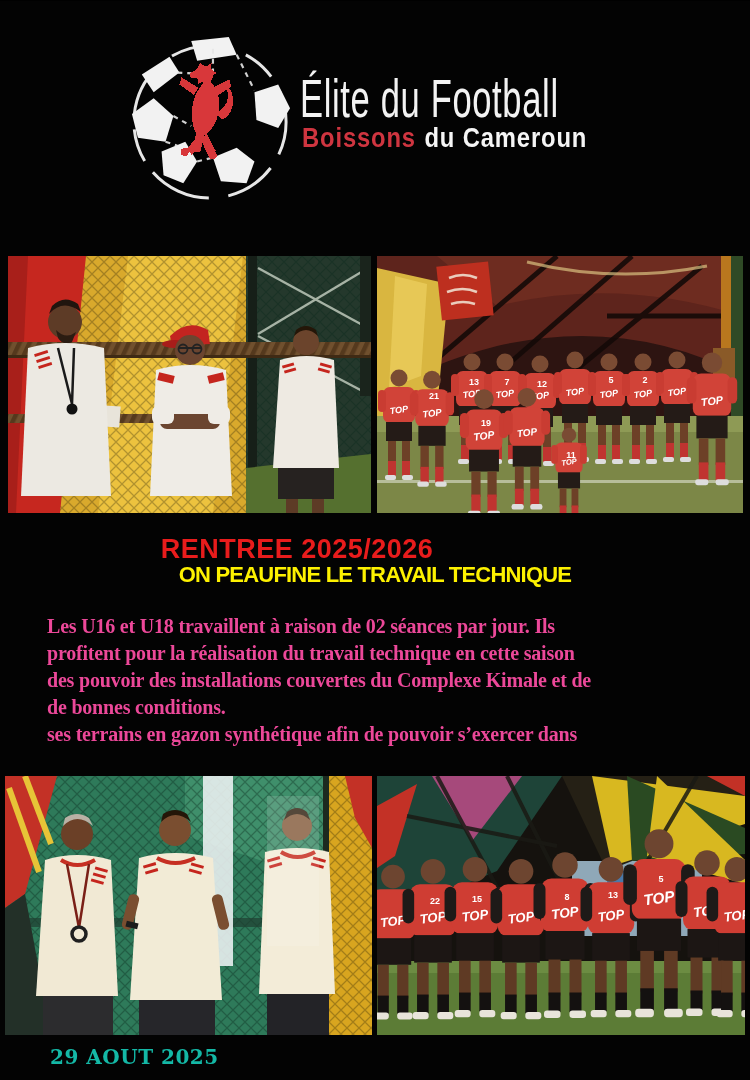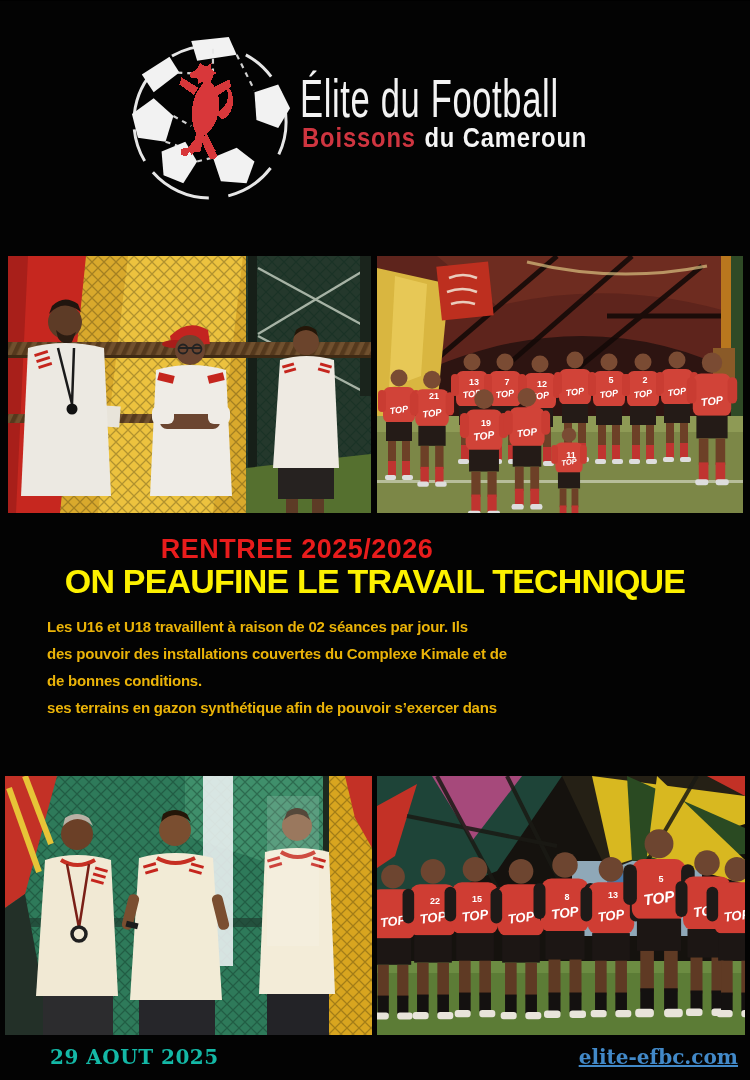--- a/index.html
+++ b/index.html
@@ -17,25 +17,25 @@
   .photo{position:absolute;overflow:hidden;background:#101010;}
   #photo-coaches-top{left:8px;top:255px;width:363px;height:257px;}
   #photo-team-top{left:377px;top:255px;width:366px;height:257px;}
   #photo-coaches-bottom{left:5px;top:775px;width:367px;height:259px;}
   #photo-team-bottom{left:377px;top:775px;width:368px;height:259px;}
   .photo svg{display:block;width:100%;height:100%;}
   
   .h-season{position:absolute;left:0;top:533px;width:594px;text-align:center;}
   .h-season span{display:inline-block;font-size:27px;font-weight:700;color:#e81c1c;letter-spacing:0.5px;}
   .h-main{position:absolute;left:0;top:561px;width:750px;text-align:center;}
-  .h-main span{display:inline-block;font-size:34px;font-weight:700;color:#fdf100;letter-spacing:-0.8px;}
+  .h-main span{display:inline-block;font-size:22px;font-weight:700;color:#fdf100;letter-spacing:-0.8px;}
   
   .article{position:absolute;left:47px;top:612px;width:680px;
-           font-family:Liberation Sans, sans-serif;font-weight:700;color:#eab308;
-           font-size:15px;line-height:27px;letter-spacing:-0.2px;}
+           font-family:Liberation Serif, serif;font-weight:700;color:#ec4899;
+           font-size:20px;line-height:27px;letter-spacing:-0.2px;}
   .article div{white-space:nowrap;}
   
   .footer-date{position:absolute;left:50px;top:1044px;font-family:"DejaVu Serif",serif;
                font-weight:700;font-size:20px;color:#14b8a6;letter-spacing:0.5px;}
   .footer-link{position:absolute;right:12px;top:1044px;font-family:"DejaVu Serif",serif;
                font-weight:700;font-size:20px;color:#4289c8;text-decoration:underline;cursor:pointer;}
   .jersey-top-text{fill:#fff;font-family:"Liberation Sans",sans-serif;font-weight:700;font-style:italic;font-size:9px;}
   .jersey-num{fill:#fff;font-family:"Liberation Sans",sans-serif;font-weight:700;font-size:9px;}
 </style>
 </head>
@@ -246,20 +246,21 @@
 
   <div class="h-season">
     <span>RENTREE 2025/2026</span>
   </div>
   <div class="h-main">
     <span>ON PEAUFINE LE TRAVAIL TECHNIQUE</span>
   </div>
 
   <div class="article">
     <div>Les U16 et U18 travaillent à raison de 02 séances par jour. Ils</div>
+    <div>profitent pour la réalisation du travail technique en cette saison</div>
     <div>des pouvoir des installations couvertes du Complexe Kimale et de</div>
     <div>de bonnes conditions.</div>
     <div>ses terrains en gazon synthétique afin de pouvoir s’exercer dans</div>
   </div>
 
   <div class="photo" id="photo-coaches-bottom">
     <svg viewBox="0 0 367 259" preserveAspectRatio="none">
       <rect width="367" height="259" fill="#2e7a5a"></rect>
       <polygon points="180,0 367,0 367,120 180,60" fill="#3f8f6b"></polygon>
       <rect width="367" height="259" fill="url(#meshG)"></rect>
@@ -363,15 +364,14 @@
         <text class="jersey-num" x="58" y="128" text-anchor="middle">22</text>
         <text class="jersey-num" x="100" y="126" text-anchor="middle">15</text>
         <text class="jersey-num" x="190" y="124" text-anchor="middle">8</text>
         <text class="jersey-num" x="236" y="122" text-anchor="middle">13</text>
         <text class="jersey-num" x="284" y="106" text-anchor="middle">5</text>
       </g>
     </svg>
   </div>
 
   <div class="footer-date">29 AOUT 2025</div>
-  <a class="footer-link">elite-efbc.com</a>
 
 </div>
 
 </body></html>

